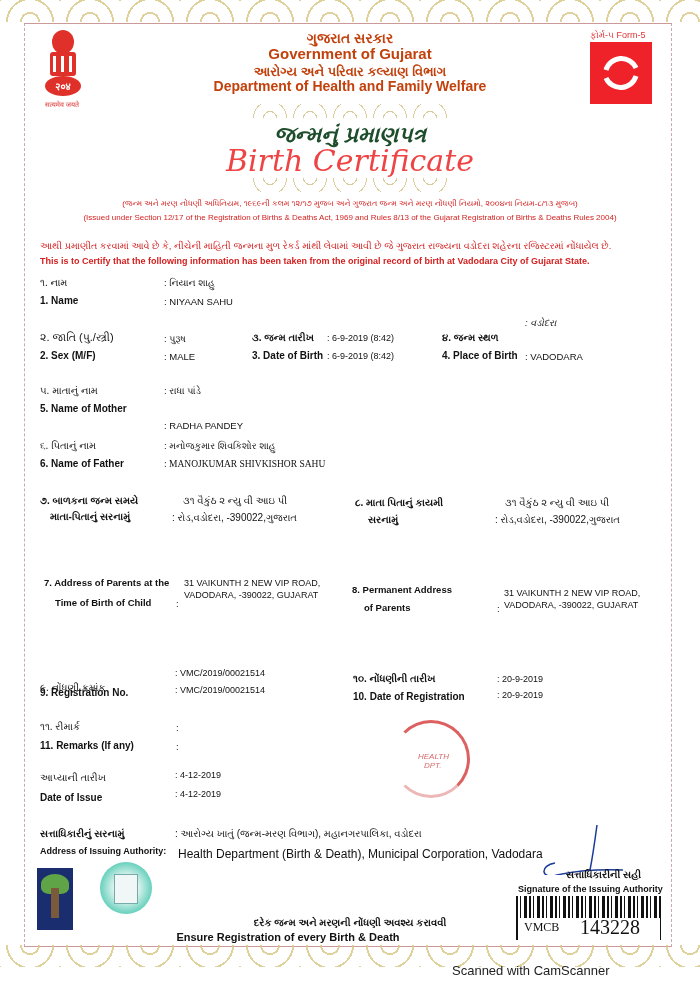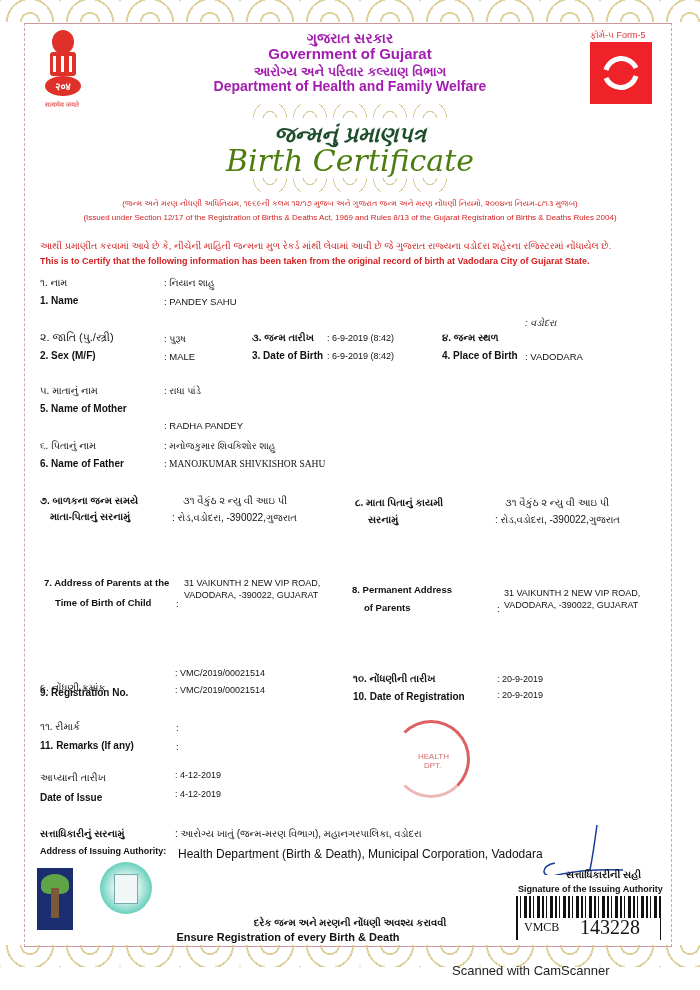--- a/index.html
+++ b/index.html
@@ -15,48 +15,48 @@
     opacity: 0.85;
   }
   .border-top { top: 0; }
   .border-bottom { top: 945px; transform: scaleY(-1); }
   .frame {
     position: absolute; left: 24px; top: 23px; width: 646px; height: 922px;
     border-left: 1px dashed #c9a9a9; border-right: 1px dashed #c9a9a9;
     border-top: 1px solid #c99; border-bottom: 1px solid #c99;
   }
   .abs { position: absolute; }
-  .red { color: #a21caf; }
+  .red { color: #c2410c; }
   .emblem {
     position: absolute; left: 38px; top: 28px; width: 50px; height: 70px;
   }
   .emblem-caption { position: absolute; left: 30px; top: 100px; font-size: 7px; color: #d33; width: 64px; text-align: center; }
   .form-label { position: absolute; left: 590px; top: 30px; font-size: 9px; color: #d33; }
   .logo-box {
     position: absolute; left: 590px; top: 42px; width: 62px; height: 62px; background: #ee2228;
     display: flex; align-items: center; justify-content: center;
   }
   .header-line { position: absolute; left: 0; width: 700px; text-align: center; font-weight: bold; }
   .ornament {
     position: absolute; left: 250px; width: 200px; height: 14px;
     background: repeating-radial-gradient(circle at 20px 14px, transparent 0 6px, #cfbf85 6px 7px, transparent 7px 10px);
     background-size: 40px 14px; opacity: 0.8;
   }
   .title-guj { position: absolute; left: 0; top: 122px; width: 700px; text-align: center; font-size: 22px; font-weight: bold; color: #1e4d2b; font-style: italic; }
-  .title-en { position: absolute; left: 0; top: 143px; width: 700px; text-align: center; font-size: 30px; font-family: "DejaVu Serif", "Liberation Serif", serif; font-style: italic; color: #4d7c0f; }
+  .title-en { position: absolute; left: 0; top: 143px; width: 700px; text-align: center; font-size: 30px; font-family: "DejaVu Serif", "Liberation Serif", serif; font-style: italic; color: #ef4444; }
   .lawline { position: absolute; left: 0; width: 700px; text-align: center; font-size: 8px; color: #d32020; }
   .certline { position: absolute; left: 40px; font-size: 9.5px; color: #d32020; }
   .lbl { position: absolute; font-size: 10px; }
   .lbl.b { font-weight: bold; }
   .val { position: absolute; font-size: 9.5px; }
   .stamp {
     position: absolute; left: 392px; top: 720px; width: 72px; height: 72px; border-radius: 50%;
     border: 3px solid #d22c2c; opacity: 0.75; border-left-color: transparent; border-bottom-color: #e7a0a0;
   }
-  .stamp-text { position: absolute; left: 418px; top: 752px; font-size: 8px; color: #c44; opacity: 0.8; }
+  .stamp-text { position: absolute; left: 418px; top: 752px; font-size: 8px; color: #c44; opacity: 0.8; font-style: italic; }
   .tree-logo { position: absolute; left: 37px; top: 868px; width: 36px; height: 62px; background: #1a2d6e; }
   .tree-logo .canopy { position: absolute; left: 4px; top: 6px; width: 28px; height: 20px; border-radius: 50% 50% 30% 30%; background: #5fa548; }
   .tree-logo .trunk { position: absolute; left: 14px; top: 20px; width: 8px; height: 30px; background: #7a5a3b; }
   .holo { position: absolute; left: 100px; top: 862px; width: 52px; height: 52px; border-radius: 50%; background: radial-gradient(circle, #e8f7f3 30%, #4ac7b0 80%, #3aa65e 100%); }
   .holo .inner { position: absolute; left: 14px; top: 12px; width: 22px; height: 28px; border: 1px solid #7aa; background: #f1f6f6; }
   .signature { position: absolute; left: 535px; top: 825px; width: 90px; height: 50px; }
   .barcode {
     position: absolute; left: 516px; top: 896px; width: 146px; height: 44px;
     background: repeating-linear-gradient(90deg, #111 0 2px, #fff 2px 4px, #111 4px 5px, #fff 5px 8px, #111 8px 11px, #fff 11px 13px);
   }
@@ -103,21 +103,21 @@
 <div class="ornament" style="top:178px;transform:scaleY(-1);"></div>
 
 <div class="lawline" style="top:199px;">(જન્મ અને મરણ નોંધણી અધિનિયમ, ૧૯૬૯ની કલમ ૧૨/૧૭ મુજબ અને ગુજરાત જન્મ અને મરણ નોંધણી નિયમો, ૨૦૦૪ના નિયમ-૮/૧૩ મુજબ)</div>
 <div class="lawline" style="top:213px;">(Issued under Section 12/17 of the Registration of Births &amp; Deaths Act, 1969 and Rules 8/13 of the Gujarat Registration of Births &amp; Deaths Rules 2004)</div>
 <div class="certline" style="top:240px;">આથી પ્રમાણીત કરવામાં આવે છે કે, નીચેની માહિતી જન્મના મુળ રેકર્ડ માંથી લેવામાં આવી છે જે ગુજરાત રાજ્યના વડોદરા શહેરના રજિસ્ટરમાં નોંધાયેલ છે.</div>
 <div class="certline" style="top:256px;font-weight:bold;font-size:9px;">This is to Certify that the following information has been taken from the original record of birth at Vadodara City of Gujarat State.</div>
 
 <div class="lbl" style="left:40px;top:277px;">૧. નામ</div>
 <div class="val" style="left:164px;top:277px;">: નિયાન શાહુ</div>
 <div class="lbl b" style="left:40px;top:295px;">1. Name</div>
-<div class="val" style="left:164px;top:296px;">: PANDEY SAHU</div>
+<div class="val" style="left:164px;top:296px;">: NIYAAN SAHU</div>
 
 <div class="lbl" style="left:40px;top:331px;font-size:11px;">૨. જાતિ (પુ./સ્ત્રી)</div>
 <div class="val" style="left:164px;top:333px;">: પુરૂષ</div>
 <div class="lbl b" style="left:40px;top:350px;">2. Sex (M/F)</div>
 <div class="val" style="left:164px;top:351px;">: MALE</div>
 
 <div class="lbl b" style="left:252px;top:332px;">૩. જન્મ તારીખ</div>
 <div class="val" style="left:327px;top:333px;font-size:9px;">: 6-9-2019 (8:42)</div>
 <div class="lbl b" style="left:252px;top:350px;">3. Date of Birth</div>
 <div class="val" style="left:327px;top:351px;font-size:9px;">: 6-9-2019 (8:42)</div>

